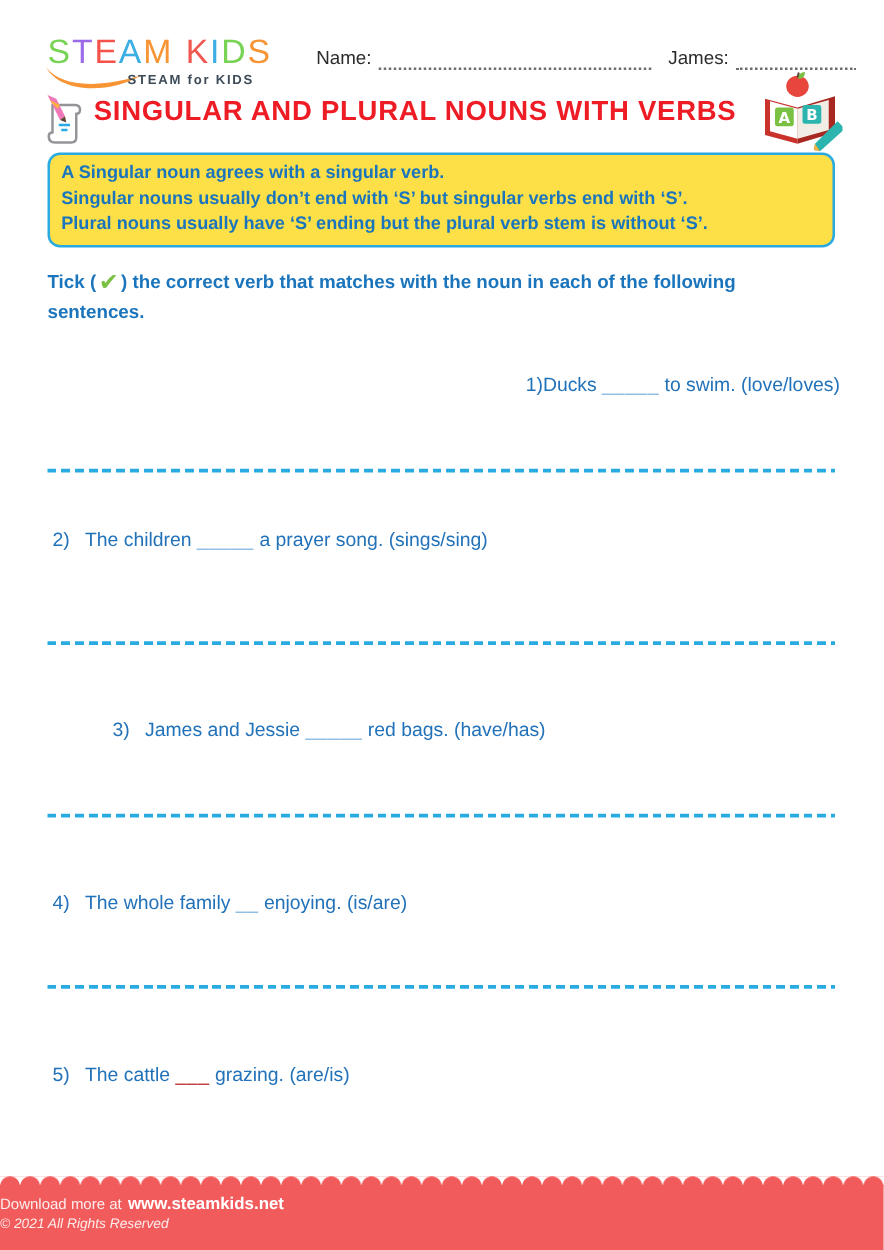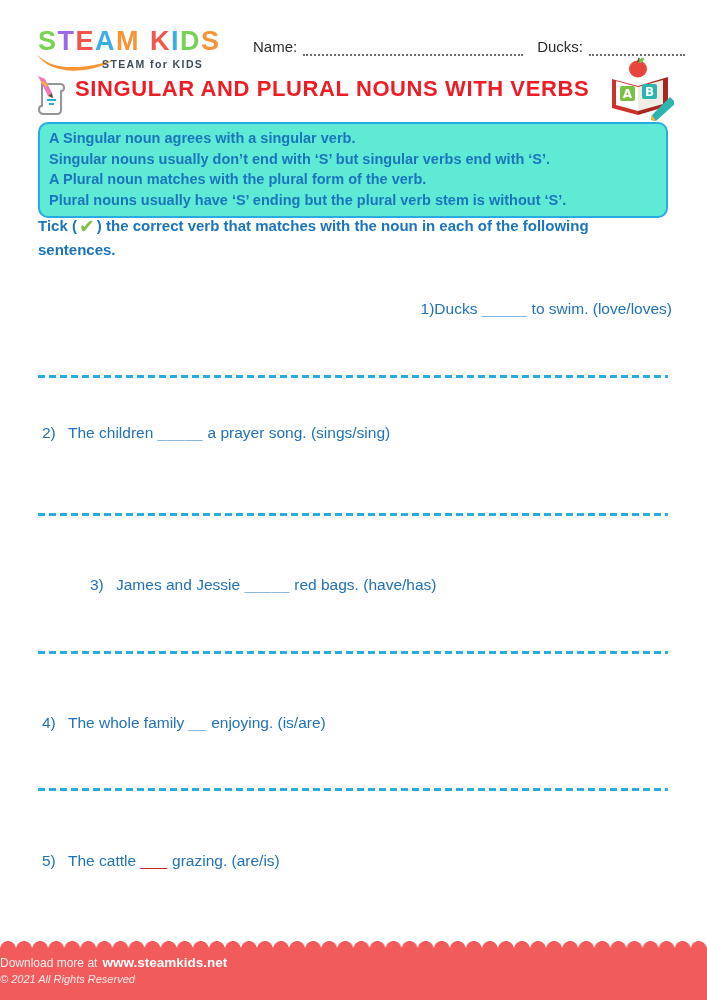--- a/index.html
+++ b/index.html
@@ -3,40 +3,40 @@
 <meta charset="utf-8">
 <style>
   * { margin:0; padding:0; box-sizing:border-box; }
   html,body { background:#fff; }
   body {
     width:707px; height:1000px; position:relative; overflow:hidden;
     font-family:"Liberation Sans","DejaVu Sans",sans-serif;
   }
   
   .logo-block { position:absolute; left:38px; top:26px; width:210px; height:46px; }
-  .logo-word { font-weight:bold; font-size:27px; letter-spacing:1.5px; line-height:30px; white-space:nowrap; }
+  .logo-word { font-weight:normal; font-size:27px; letter-spacing:1.5px; line-height:30px; white-space:nowrap; }
   .logo-word .gap { margin-left:10px; }
   .logo-swoosh { position:absolute; left:-4px; top:26px; width:86px; height:22px; }
   .logo-tagline { position:absolute; left:64px; top:32px; font-size:10.5px; font-weight:bold;
     letter-spacing:1.4px; color:#3E4C59; white-space:nowrap; }
   .name-date { position:absolute; left:253px; top:38px; width:432px; display:flex; align-items:flex-end;
     font-size:15px; color:#2B2B2B; }
   .nd-label { padding-bottom:1px; }
   .write-line { border-bottom:2px dotted #6D6E71; height:15px; }
   .name-line { flex:1 1 auto; margin-left:6px; }
   .date-line { width:96px; margin-left:6px; }
   .nd-date { margin-left:14px; }
   
   .title-row { position:absolute; left:36px; top:76px; width:648px; height:46px; display:flex; }
   .scroll-icon { width:30px; height:42px; flex:0 0 auto; }
   .page-title { margin-left:9px; font-size:22px; font-weight:bold; letter-spacing:0.6px; white-space:nowrap; }
   .book-icon { position:absolute; left:572px; top:-19px; width:66px; height:66px; }
   
   .info-box { position:absolute; left:38px; top:122px; width:630px; border:2px solid #29ABE2;
-    border-radius:10px; padding:4px 9px 6px 9px; background:#5eead4; }
+    border-radius:10px; padding:4px 9px 6px 9px; background:#fde047; }
   .info-line { font-size:14.5px; font-weight:bold; line-height:20.5px; white-space:nowrap; }
   
   .instruction { position:absolute; left:38px; top:214px; width:648px; font-size:15px; font-weight:bold; line-height:23px; }
   .tick-glyph { font-size:19px; font-weight:bold; vertical-align:-2px; padding:0 2px; }
   
   .question { position:absolute; left:42px; width:630px; font-size:15.5px; white-space:nowrap; }
   .q-num { display:inline-block; width:26px; }
   .q-blank { letter-spacing:0.5px; }
   .answer-line { position:absolute; left:38px; width:630px; height:3px;
     background-image:repeating-linear-gradient(90deg, var(--line) 0 7px, transparent 7px 11px); }
@@ -56,21 +56,21 @@
   <svg class="logo-swoosh" viewBox="0 0 86 22">
     <path d="M3,2 C14,16 40,20 80,8 C52,24 14,22 3,2 Z" fill="#F79433"></path>
   </svg>
   <div class="logo-word"><span style="color: rgb(119, 211, 83);">S</span><span style="color: rgb(154, 106, 232);">T</span><span style="color: rgb(244, 82, 74);">E</span><span style="color: rgb(59, 174, 228);">A</span><span style="color: rgb(247, 148, 51);">M</span><span class="gap" style="color: rgb(240, 87, 79);">K</span><span style="color: rgb(59, 174, 228);">I</span><span style="color: rgb(119, 211, 83);">D</span><span style="color: rgb(247, 148, 51);">S</span></div>
   <div class="logo-tagline">STEAM for KIDS</div>
 </div>
 
 <div class="name-date">
   <span class="nd-label">Name:</span>
   <span class="write-line name-line"></span>
-  <span class="nd-label nd-date">Ducks:</span>
+  <span class="nd-label nd-date">James:</span>
   <span class="write-line date-line"></span>
 </div>
 
 <div class="title-row">
   <svg class="scroll-icon" viewBox="0 0 30 42">
     <path d="M6,8 H24 Q28,8 28,12 Q28,15 25,15 L25,34 Q25,38 21,38 H8 Q3,38 3,33 Q3,30 6,30 Z" fill="#fff" stroke="#939598" stroke-width="2" stroke-linejoin="round"></path>
     <line x1="11" y1="24" x2="20" y2="24" stroke="#29ABE2" stroke-width="2"></line>
     <line x1="13" y1="28" x2="18" y2="28" stroke="#29ABE2" stroke-width="2"></line>
     <g>
       <polygon points="2,0 9,3 16,17 12,20 5,6" fill="#F277B8"></polygon>
@@ -94,21 +94,20 @@
     <g>
       <polygon points="62,40 68,46 48,64 43,63 44,58" fill="#2BB5AE"></polygon>
       <polygon points="48,64 43,63 44,58" fill="#FBB040"></polygon>
     </g>
   </svg>
 </div>
 
 <div class="info-box">
   <div class="info-line" style="color: rgb(27, 117, 188);">A Singular noun agrees with a singular verb.</div>
   <div class="info-line" style="color: rgb(27, 117, 188);">Singular nouns usually don’t end with ‘S’ but singular verbs end with ‘S’.</div>
-  <div class="info-line" style="color: rgb(27, 117, 188);">A Plural noun matches with the plural form of the verb.</div>
   <div class="info-line" style="color: rgb(27, 117, 188);">Plural nouns usually have ‘S’ ending but the plural verb stem is without ‘S’.</div>
 </div>
 
 <div class="instruction" style="color: rgb(27, 117, 188);">
   <span>Tick (</span><span class="tick-glyph" style="color: rgb(122, 193, 67);">✔</span><span>) the correct verb that matches with the noun in each of the following</span>
   <br>
   <span>sentences.</span>
 </div>
 
 <div class="question" style="top: 300px; color: rgb(34, 114, 185); text-align: right;">

